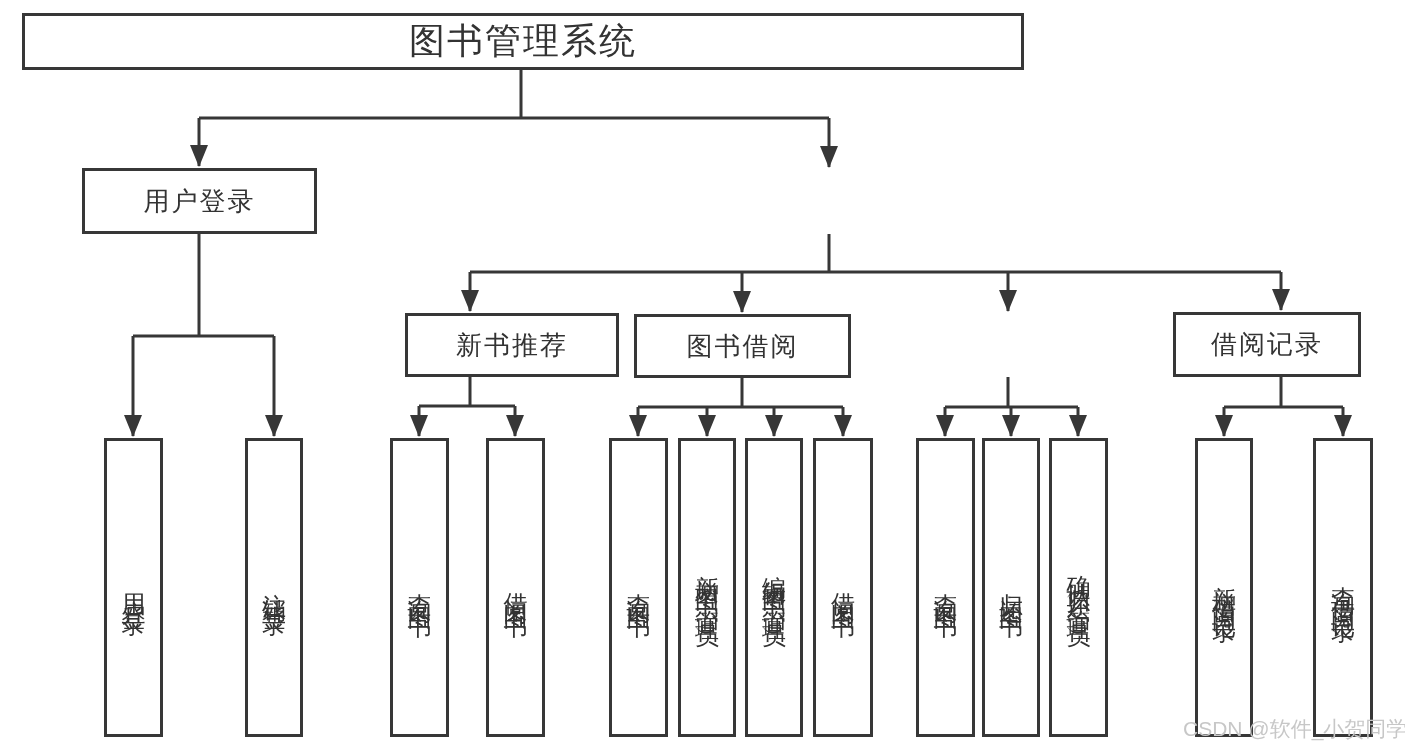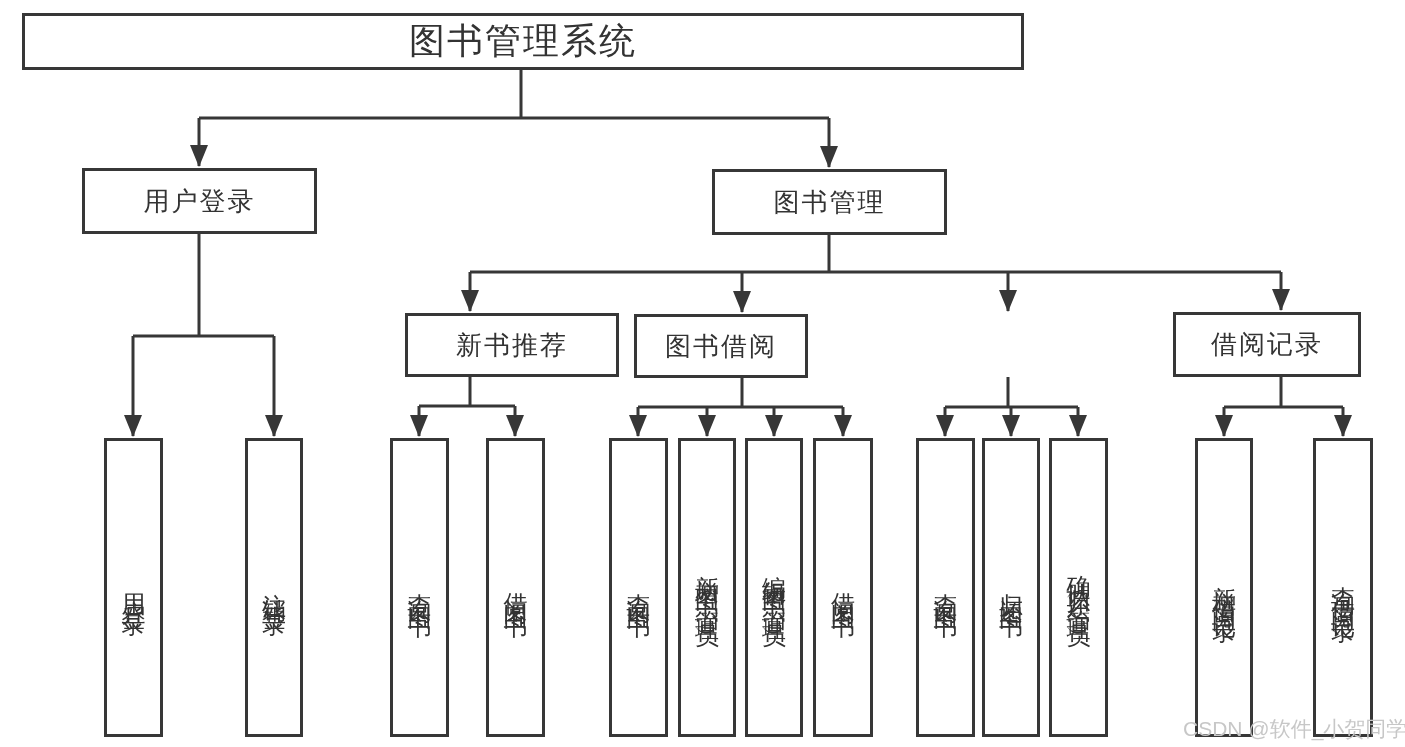--- a/index.html
+++ b/index.html
@@ -106,28 +106,25 @@
     </g>
   </svg>
 
   <div class="node h-node root-node" style="left:22px; top:13px; width:1002px; height:57px;">
     <span>图书管理系统</span>
   </div>
 
   <div class="node h-node" style="left:82px; top:168px; width:235px; height:66px;">
     <span>用户登录</span>
   </div>
-  <div class="node h-node" style="left:712px; top:169px; width:235px; height:66px;">
-    <span>图书管理</span>
-  </div>
 
   <div class="node h-node" style="left:363px; top:313px; width:214px; height:64px;margin-left:42px;">
     <span>新书推荐</span>
   </div>
-  <div class="node h-node" style="left:634px; top:314px; width:174px; height:64px;">
+  <div class="node h-node" style="left:634px; top:314px; width:217px; height:64px;">
     <span>图书借阅</span>
   </div>
   <div class="node h-node" style="left:1173px; top:312px; width:188px; height:65px;font-family:Liberation Serif, serif;">
     <span>借阅记录</span>
   </div>
 
   <div class="node v-node" style="left:104px; top:438px; width:59px; height:299px;">
     <span>用户登录</span>
   </div>
   <div class="node v-node" style="left:245px; top:438px; width:58px; height:299px;">

